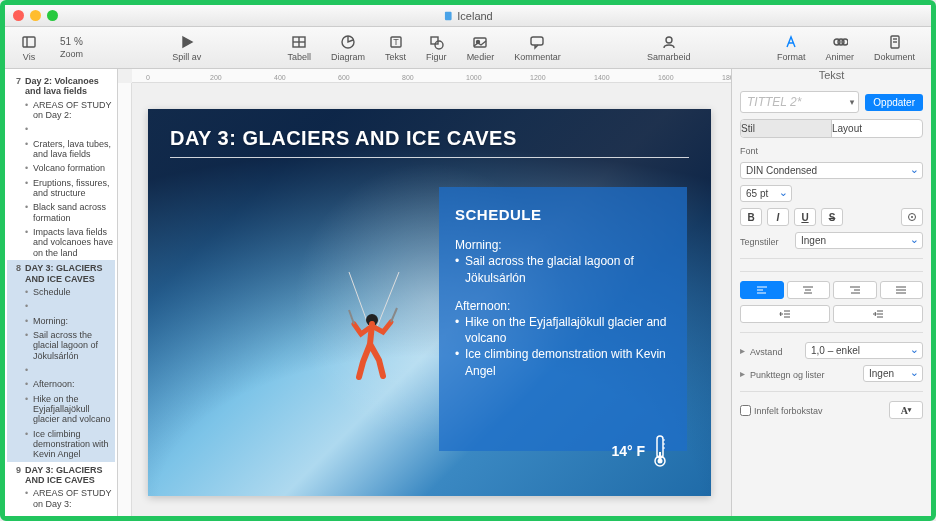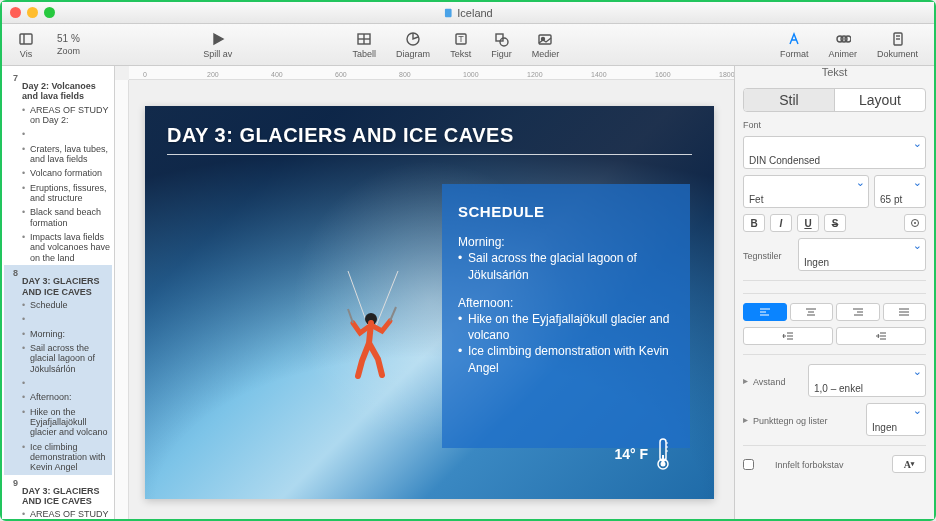--- a/index.html
+++ b/index.html
@@ -1,35 +1,35 @@
 <!DOCTYPE html>
 <html><head>
 <meta charset="utf-8">
 <style>
 * { box-sizing: border-box; margin: 0; padding: 0; font-family: -apple-system, "Helvetica Neue", Arial, sans-serif; }
 body { width: 936px; height: 521px; background: #ececec; overflow: hidden; position: relative; }
-.window { width: 100%; height: 100%; background: #fff; border: 2px solid #22c55e; border-radius: 6px; display: flex; flex-direction: column; }
+.window { width: 100%; height: 100%; background: #fff; border: 5px solid #22c55e; border-radius: 6px; display: flex; flex-direction: column; }
 .titlebar { height: 22px; display: flex; align-items: center; padding: 0 8px; background: linear-gradient(#fafafa,#e8e8e8); border-bottom: 1px solid #ccc; position: relative; }
 .traffic { display: flex; gap: 6px; }
 .traffic span { width: 11px; height: 11px; border-radius: 50%; display: inline-block; }
 .tl-close { background: #ff5f56; }
 .tl-min { background: #ffbd2e; }
 .tl-max { background: #27c93f; }
 .doc-title { position: absolute; left: 50%; transform: translateX(-50%); font-size: 11px; color: #555; display: flex; align-items: center; gap: 4px; }
 .doc-title svg { width: 10px; height: 10px; }
 .toolbar { height: 42px; display: flex; align-items: center; background: linear-gradient(#f9f9f9,#eaeaea); border-bottom: 1px solid #ccc; padding: 0 6px; font-size: 9px; color: #555; }
 .tb-btn { display: flex; flex-direction: column; align-items: center; justify-content: space-between; padding: 2px 10px; cursor: pointer; gap: 2px; }
 .tb-btn svg { width: 16px; height: 16px; stroke: #555; fill: none; stroke-width: 1.4; }
 .tb-sp { flex: 1; }
 .zoom-val { font-size: 10px; padding: 0 3px; }
 .main { flex: 1; display: flex; overflow: hidden; }
 .outline { width: 113px; border-right: 1px solid #d0d0d0; background: #fff; overflow-y: auto; font-size: 9px; color: #444; padding: 4px 2px; }
 .ol-slide { display: flex; gap: 4px; padding: 3px 2px 1px 2px; }
 .ol-num { width: 12px; text-align: right; font-weight: 600; color: #666; flex-shrink: 0; }
-.ol-title { font-weight: 700; line-height: 1.15; margin-top: 8px; }
+.ol-title { font-weight: 700; line-height: 1.15; }
 .ol-item { display: flex; gap: 4px; padding: 2px 0 2px 18px; line-height: 1.15; }
 .ol-dot { width: 4px; flex-shrink: 0; color: #888; }
 .ol-sel { background: #d0e0f0; }
 .canvas-area { flex: 1; background: #f0f0f0; position: relative; overflow: hidden; }
 .ruler-h { position: absolute; top: 0; left: 14px; right: 0; height: 14px; background: #fafafa; border-bottom: 1px solid #ddd; font-size: 7px; color: #999; display: flex; align-items: flex-end; }
 .ruler-h span { position: absolute; bottom: 1px; }
 .ruler-v { position: absolute; top: 14px; left: 0; bottom: 0; width: 14px; background: #fafafa; border-right: 1px solid #ddd; }
 .slide { position: absolute; top: 40px; left: 30px; right: 20px; bottom: 20px; background: linear-gradient(135deg, #5ba8d8 0%, #3d8fc8 20%, #7dc4e8 40%, #aed9ef 55%, #3a88c2 70%, #1f6ba8 100%); overflow: hidden; box-shadow: 0 2px 8px rgba(0,0,0,0.2); }
 .cave-shadow { position:absolute; inset:0; background: radial-gradient(ellipse 120% 90% at 50% 100%, transparent 40%, rgba(10,40,80,0.5) 70%, rgba(5,20,50,0.85) 100%); }
 .cave-shadow2 { position:absolute; inset:0; background: radial-gradient(ellipse 40% 60% at 50% 50%, rgba(255,255,255,0.25) 0%, transparent 60%); }
@@ -46,35 +46,35 @@
 .temp svg { width: 18px; height: 34px; }
 .climber { position: absolute; left: 34%; top: 42%; }
 .inspector { width: 200px; border-left: 1px solid #ccc; background: #f4f4f4; font-size: 10px; color: #444; display: flex; flex-direction: column; }
 .insp-body { flex: 1; padding: 6px 8px; display: flex; flex-direction: column; gap: 6px; overflow-y: auto; }
 .insp-title-center { text-align: center; font-size: 11px; padding-bottom: 4px; color: #666; }
 .style-row { display: flex; gap: 6px; align-items: center; }
 .style-well { flex: 1; background: #fff; border: 1px solid #ccc; border-radius: 3px; padding: 3px 6px; color: #bbb; font-style: italic; font-size: 12px; position:relative; }
 .style-well::after { content:"▾"; position:absolute; right:4px; color:#666; font-style:normal; font-size:9px; top:5px;}
 .btn-blue { background: #0a84ff; color: #fff; border: 0; border-radius: 3px; padding: 3px 8px; font-size: 10px; cursor: pointer; }
 .seg { display: flex; border: 1px solid #ccc; border-radius: 4px; overflow: hidden; background: #fff; }
-.seg > div { flex: 1; text-align: center; padding: 3px 0; font-size: 14px; border-right: 1px solid #ccc; cursor: pointer; }
+.seg > div { flex: 1; text-align: left; padding: 3px 0; font-size: 10px; border-right: 1px solid #ccc; cursor: pointer; }
 .seg > div:last-child { border-right: 0; }
 .seg > div.active { background: #e8e8e8; }
 .sec-label { font-size: 9px; color: #666; margin-top: 2px; }
-.sel { background: #fff; border: 1px solid #ccc; border-radius: 3px; padding: 18px 14px 2px 5px; font-size: 10px; position: relative; cursor: pointer; }
+.sel { background: #fff; border: 1px solid #ccc; border-radius: 3px; padding: 2px 14px 2px 5px; font-size: 10px; position: relative; cursor: pointer; }
 .sel::after { content: "⌄"; position: absolute; right: 3px; top: 0px; color: #2673d8; font-size: 11px; }
 .row { display: flex; gap: 5px; align-items: center; }
 .row .sel { flex: 1; }
 .mini-btn { width: 22px; height: 18px; border: 1px solid #ccc; border-radius: 3px; background: #fff; font-size: 10px; font-weight:600; display: flex; align-items: center; justify-content: center; cursor: pointer; }
 .aln { display: flex; gap: 3px; }
 .aln .mini-btn { flex:1; width:auto; }
 .aln .mini-btn.active { background:#0a84ff; color:#fff; border-color:#0a84ff;}
 .color-swatch { width:26px; height:16px; border:1px solid #ccc; border-radius:3px; background:#fff; cursor:pointer; }
 .color-wheel { width:16px; height:16px; border-radius:50%; background: conic-gradient(red,yellow,lime,cyan,blue,magenta,red); border:1px solid #ccc; cursor:pointer;}
-.chk { display:flex; align-items:center; gap:21px; }
+.chk { display:flex; align-items:center; gap:3px; }
 .chk input { width:11px; height:11px; }
 .divider { height:1px; background:#ddd; margin:3px 0;}
 </style>
 </head>
 <body>
 
 <div class="window">
 
   <div class="titlebar">
     <div class="traffic">
@@ -140,21 +140,35 @@
       <span>Figur</span>
     </div>
     <div class="tb-btn">
       <svg>
           <rect x="2" y="4" width="12" height="9" rx="1"></rect>
           <circle cx="6" cy="8" r="1.5" fill="#555"></circle>
           <path d="M2 12 L6 9 L9 11 L14 7"></path>
         </svg>
       <span>Medier</span>
     </div>
+    <div class="tb-btn">
+      <svg>
+          <rect x="2" y="3" width="12" height="8" rx="2"></rect>
+          <path d="M6 11 L6 14 L9 11"></path>
+        </svg>
+      <span>Kommentar</span>
+    </div>
     <div class="tb-sp"></div>
+    <div class="tb-btn">
+      <svg>
+          <circle cx="8" cy="6" r="3"></circle>
+          <path d="M3 14 C3 10 13 10 13 14"></path>
+        </svg>
+      <span>Samarbeid</span>
+    </div>
     <div class="tb-sp"></div>
     <div class="tb-btn">
       <svg>
           <path d="M4 13 L8 3 L12 13 M5.5 9 L10.5 9" stroke="#0a84ff"></path>
         </svg>
       <span>Format</span>
     </div>
     <div class="tb-btn">
       <svg>
           <circle cx="5" cy="8" r="3"></circle>
@@ -195,21 +209,21 @@
       <div class="ol-item">
           <span class="ol-dot">•</span>
           <span>Volcano formation</span>
         </div>
       <div class="ol-item">
           <span class="ol-dot">•</span>
           <span>Eruptions, fissures, and structure</span>
         </div>
       <div class="ol-item">
           <span class="ol-dot">•</span>
-          <span>Black sand beach formation</span>
+          <span>Black sand across formation</span>
         </div>
       <div class="ol-item">
           <span class="ol-dot">•</span>
           <span>Impacts lava fields and volcanoes have on the land</span>
         </div>
 
       <div class="ol-slide ol-sel">
         <div class="ol-num">8</div>
         <div class="ol-title">DAY 3: GLACIERS AND ICE CAVES</div>
       </div>
@@ -315,29 +329,32 @@
               <line x1="12" y1="10" x2="14" y2="10" stroke="#fff"></line>
               <line x1="12" y1="14" x2="14" y2="14" stroke="#fff"></line>
           </svg>
         </div>
       </div>
     </div>
 
     <div class="inspector">
       <div class="insp-title-center">Tekst</div>
       <div class="insp-body">
+        <div class="style-row">
+          <div class="style-well">TITTEL 2*</div>
+          <button class="btn-blue">Oppdater</button>
+        </div>
         <div class="seg">
           <div class="active">Stil</div>
           <div>Layout</div>
         </div>
 
         <div class="sec-label">Font</div>
         <div class="sel">DIN Condensed</div>
         <div class="row">
-          <div class="sel">Fet</div>
           <div class="sel" style="flex:0 0 52px">65 pt</div>
         </div>
         <div class="row">
           <div class="mini-btn" style="font-weight:700">B</div>
           <div class="mini-btn" style="font-style:italic">I</div>
           <div class="mini-btn" style="text-decoration:underline">U</div>
           <div class="mini-btn" style="text-decoration:line-through">S</div>
           <div style="flex:1"></div>
           <div class="mini-btn">
             <svg width="12" height="12">

